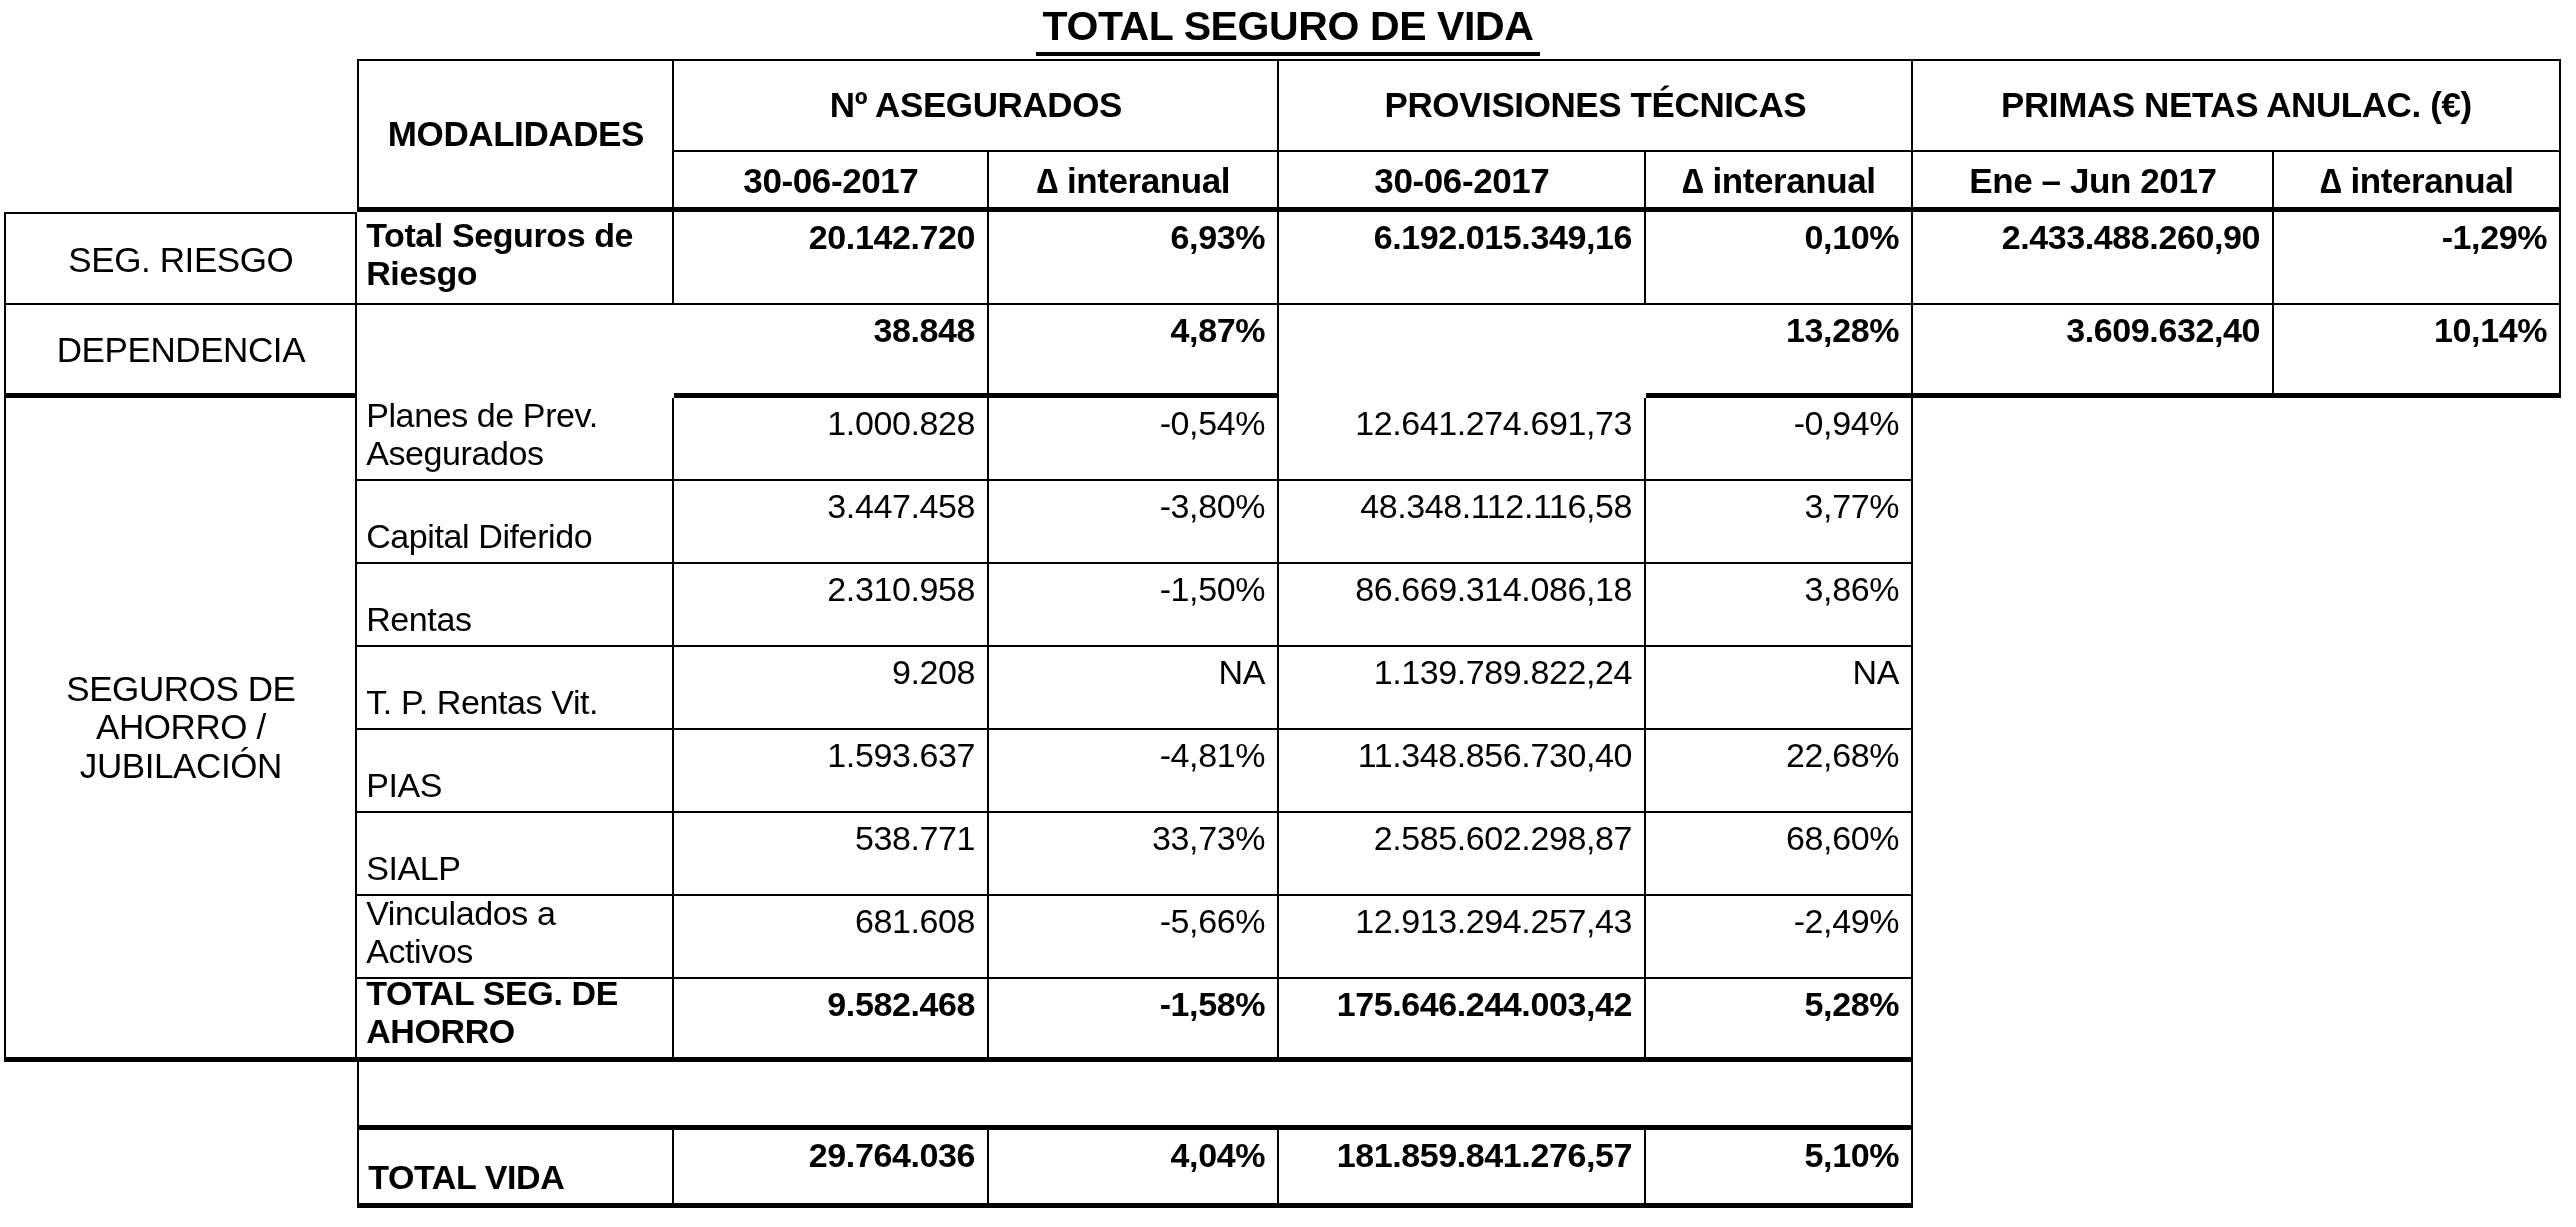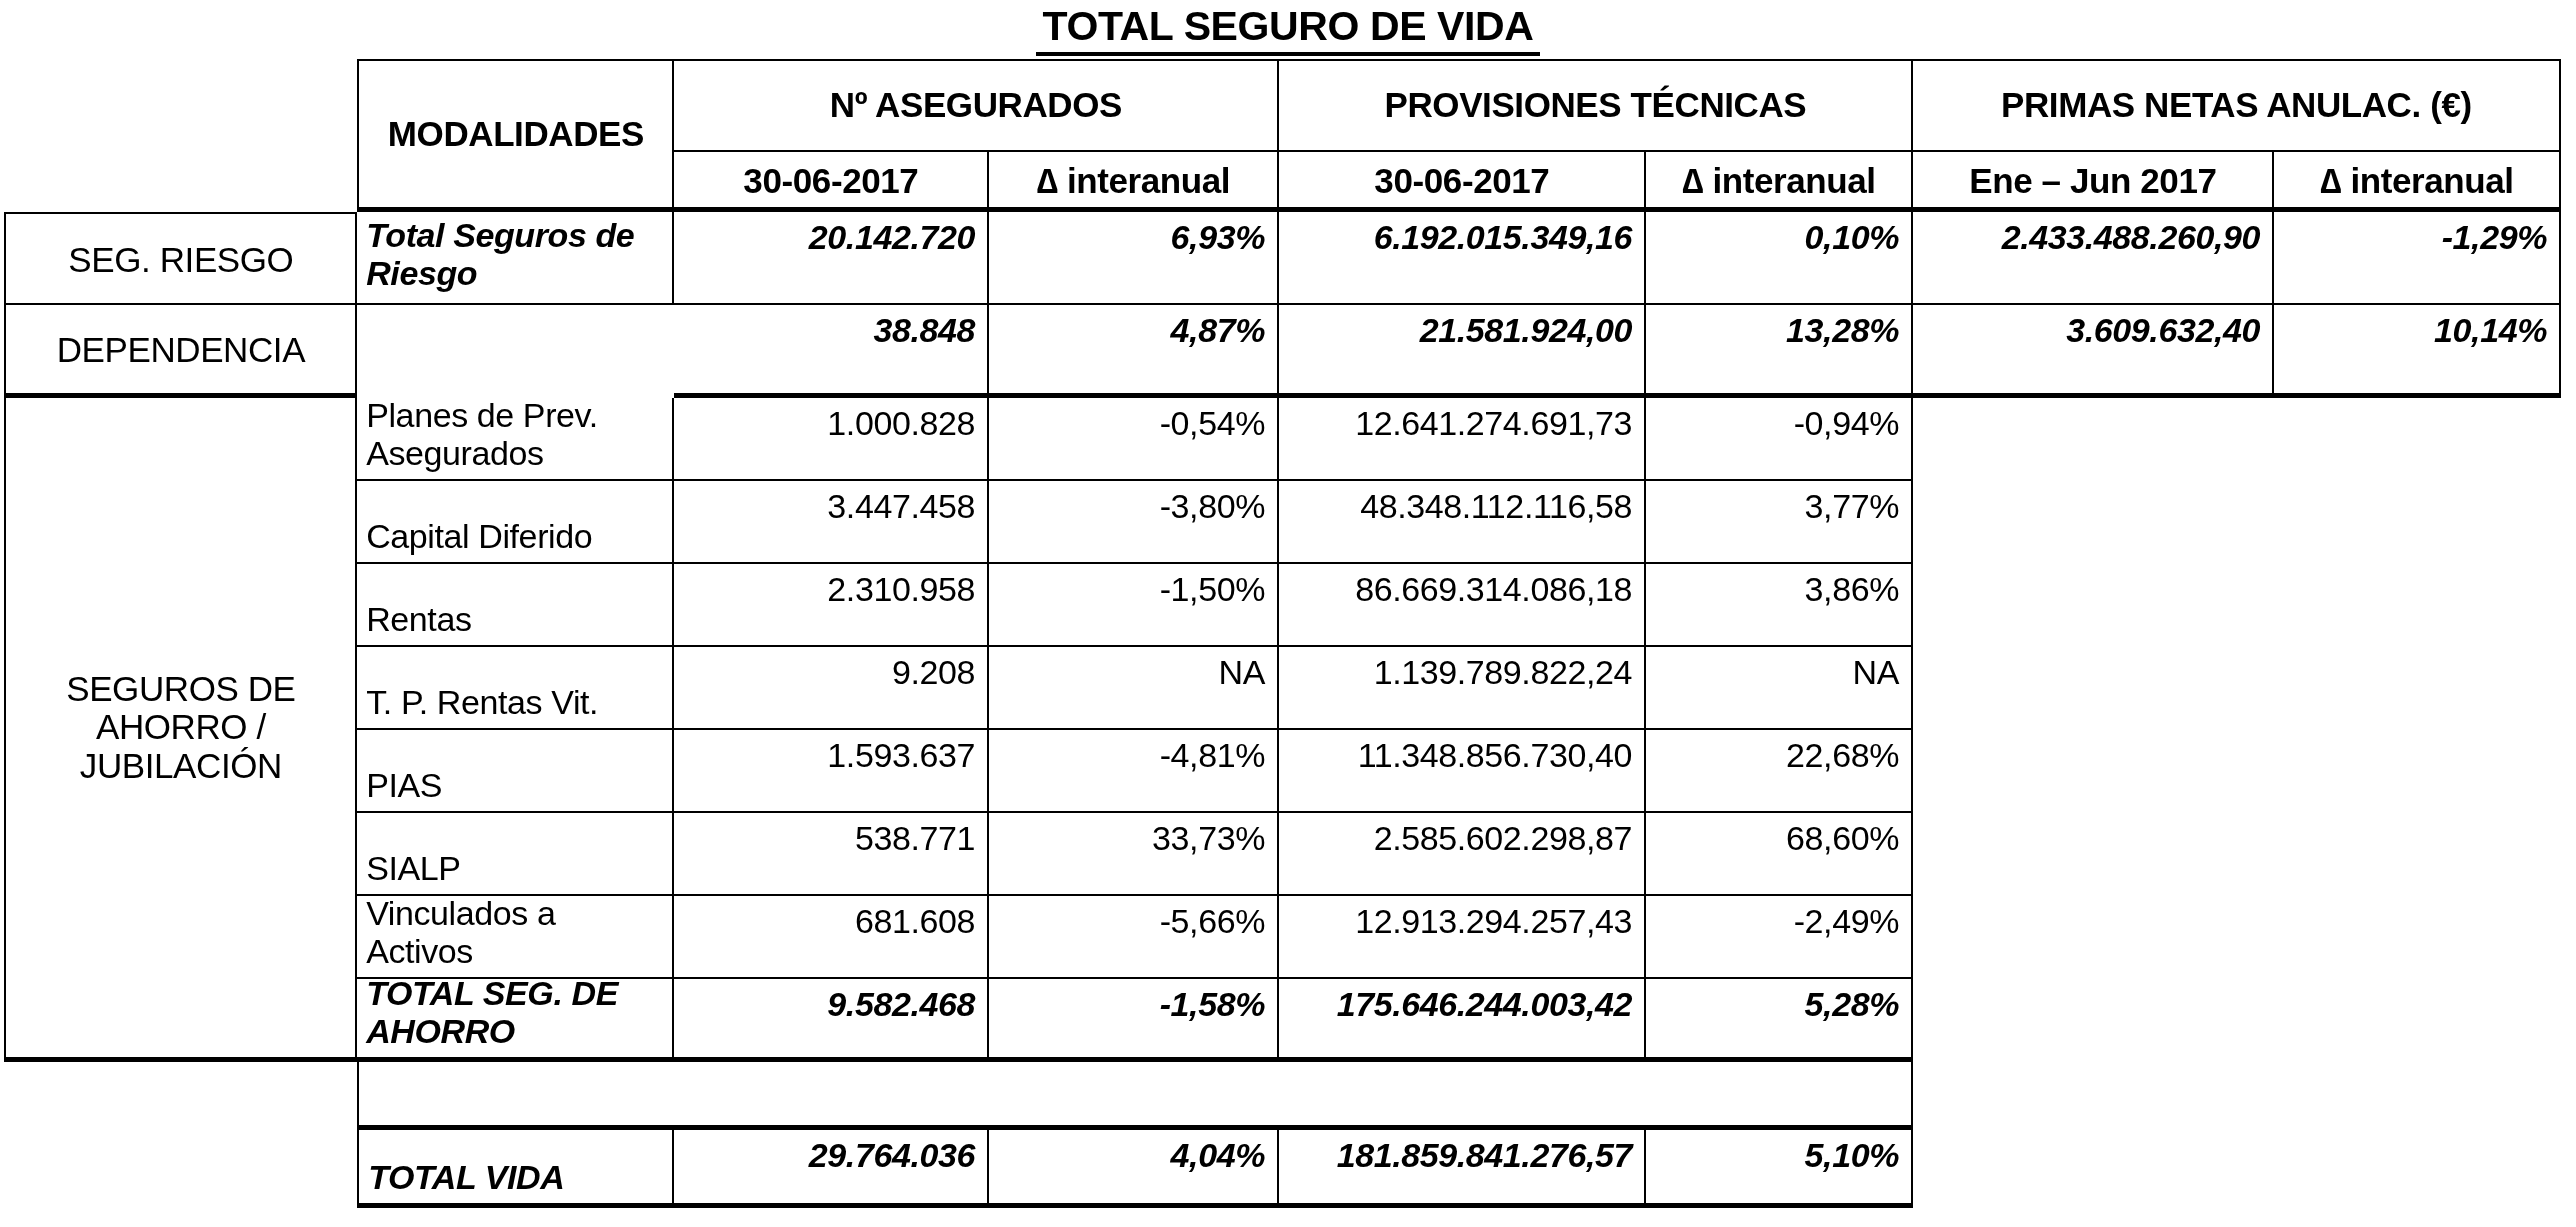--- a/index.html
+++ b/index.html
@@ -15,21 +15,21 @@
   .bt{border-top:2.7px solid #000}.bl{border-left:2.7px solid #000}
   .br{border-right:2.7px solid #000}.bb{border-bottom:2.7px solid #000}
   .bbh{border-bottom:5.3px solid #000}
   .hdr{justify-content:center;align-items:center;text-align:center;font-weight:bold;font-size:35px;}
   .sub{justify-content:flex-end;align-items:center;text-align:center;font-weight:bold;font-size:35px;padding-bottom:7px;}
   .grp{justify-content:flex-end;align-items:center;text-align:center;font-size:35px;padding-bottom:24px;}
   .mid{justify-content:center;padding-bottom:0;}
   .lbl{justify-content:flex-end;align-items:flex-start;text-align:left;padding:3.5px 3.5px 7px 8.8px;}
   .top{justify-content:flex-start;padding-top:5.3px;}
   .num{justify-content:flex-start;align-items:flex-end;text-align:right;padding:7px 12.4px 0 0;}
-  .bold{font-weight:bold;font-style:italic;}
+  .bold{font-weight:bold;}
 </style>
 </head>
 <body>
 
 <div class="page">
 
   <div class="title-wrap">
     <span class="title">TOTAL SEGURO DE VIDA</span>
   </div>
 
@@ -52,21 +52,20 @@
     <div class="cell num bold br bb" style="grid-area:3/3/4/4">20.142.720</div>
     <div class="cell num bold br bb" style="grid-area:3/4/4/5">6,93%</div>
     <div class="cell num bold br bb" style="grid-area:3/5/4/6">6.192.015.349,16</div>
     <div class="cell num bold br bb" style="grid-area:3/6/4/7">0,10%</div>
     <div class="cell num bold br bb" style="grid-area:3/7/4/8">2.433.488.260,90</div>
     <div class="cell num bold br bb" style="grid-area:3/8/4/9">-1,29%</div>
 
     <div class="cell grp bl br bbh" style="grid-area:4/1/5/2">DEPENDENCIA</div>
     <div class="cell num bold br bbh" style="grid-area:4/3/5/4">38.848</div>
     <div class="cell num bold br bbh" style="grid-area:4/4/5/5">4,87%</div>
-    <div class="cell num bold br bbh" style="grid-area:4/5/5/6">21.581.924,00</div>
     <div class="cell num bold br bbh" style="grid-area:4/6/5/7">13,28%</div>
     <div class="cell num bold br bbh" style="grid-area:4/7/5/8">3.609.632,40</div>
     <div class="cell num bold br bbh" style="grid-area:4/8/5/9">10,14%</div>
 
     <div class="cell lbl br bb" style="grid-area:5/2/6/3">Planes de Prev. Asegurados</div>
 
     <div class="cell grp mid bl br bbh" style="grid-area:5/1/13/2">SEGUROS DE AHORRO / JUBILACIÓN</div>
     <div class="cell num br bb" style="grid-area:5/3/6/4">1.000.828</div>
     <div class="cell num br bb" style="grid-area:5/4/6/5">-0,54%</div>
     <div class="cell num br bb" style="grid-area:5/5/6/6">12.641.274.691,73</div>

